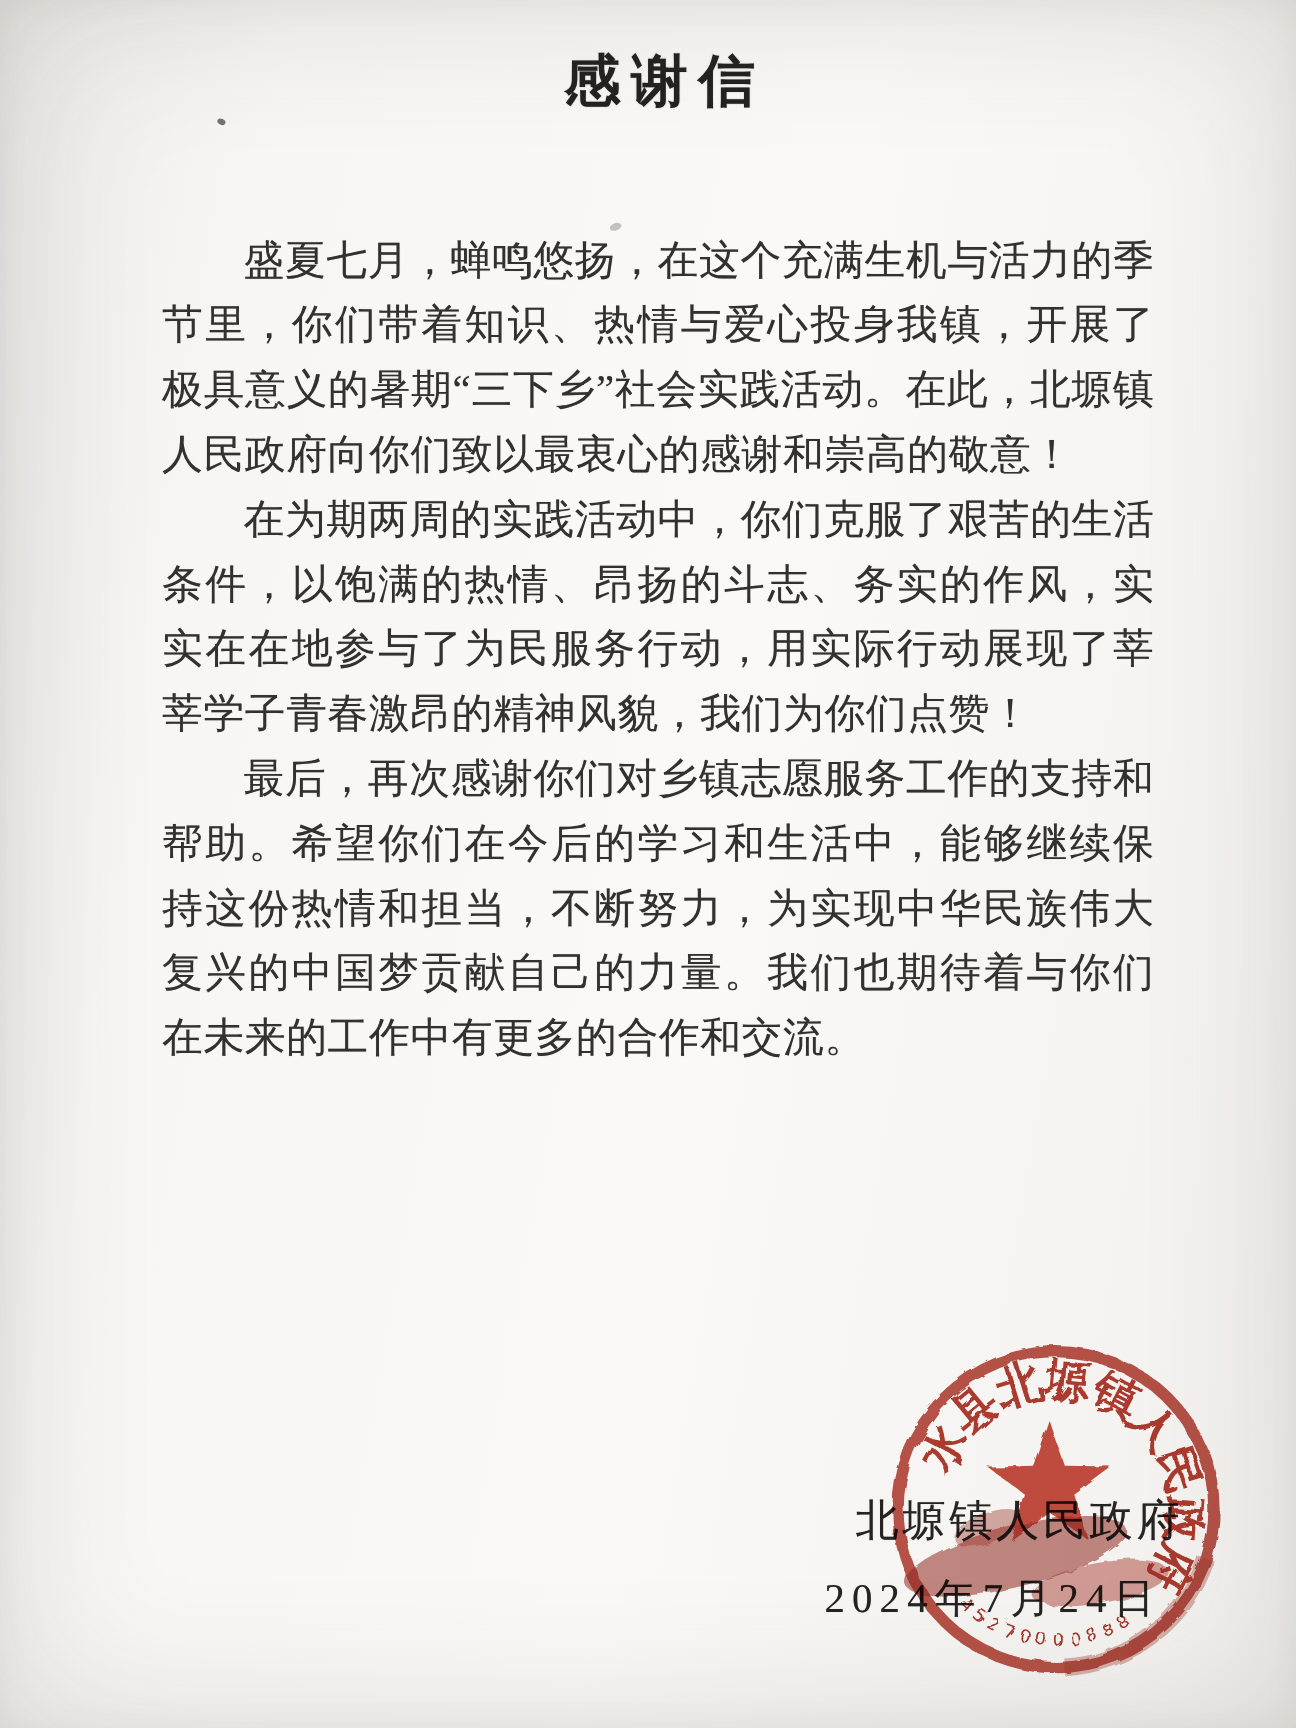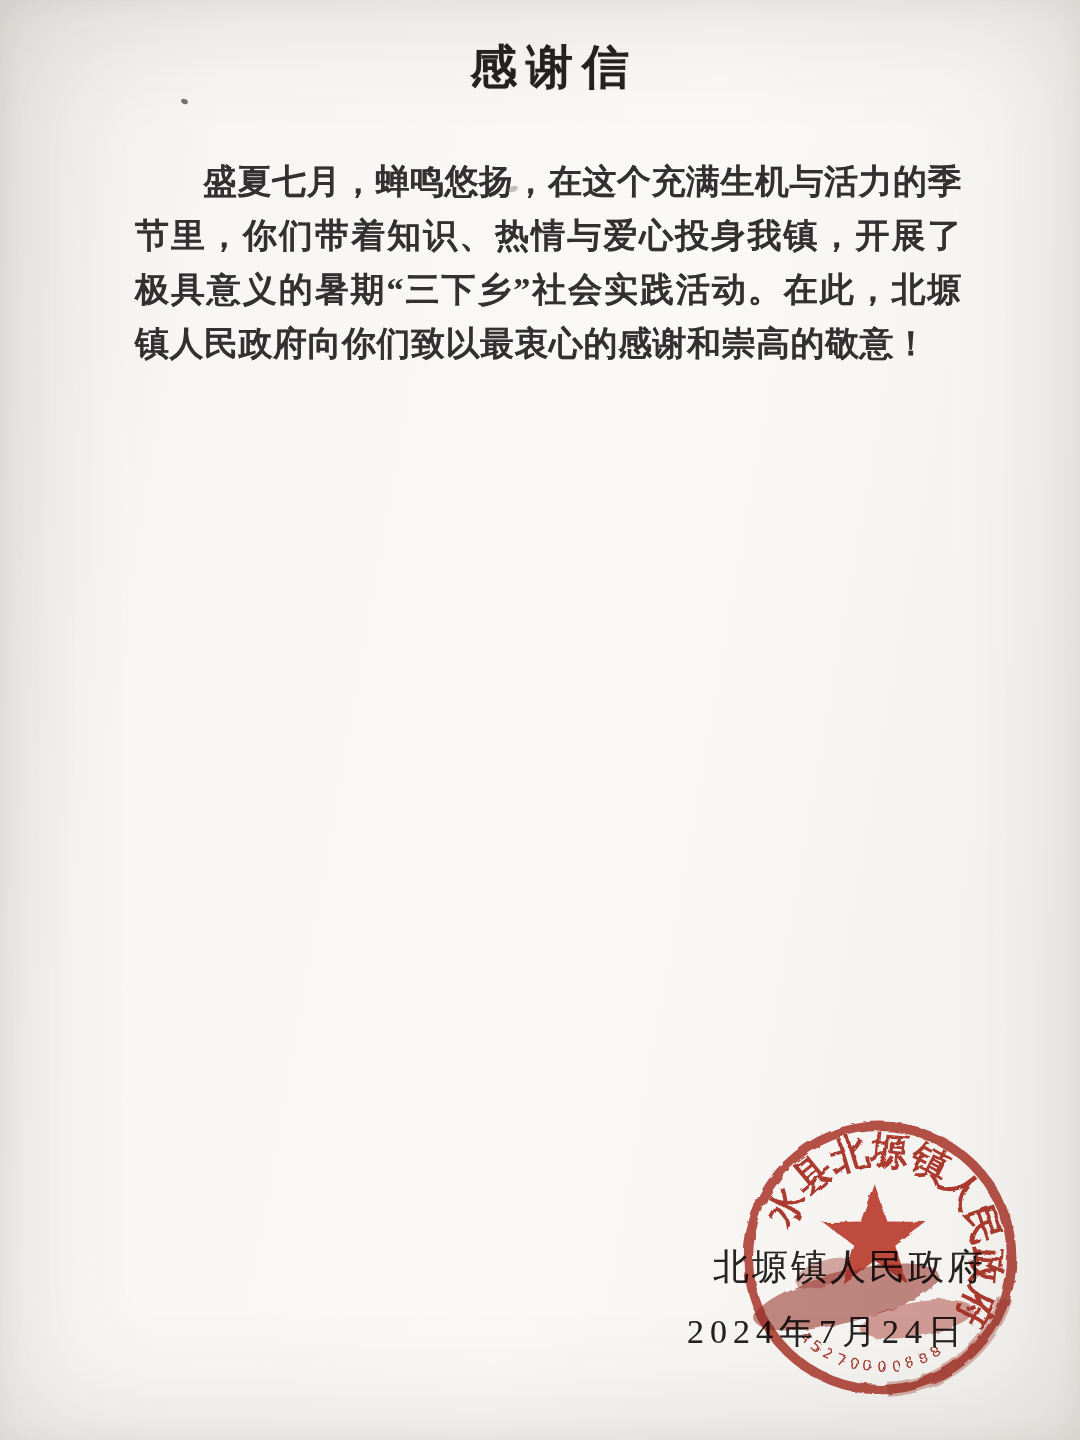--- a/index.html
+++ b/index.html
@@ -16,23 +16,22 @@
     margin: 36px 0 0 0;
     text-align: center;
     transform: translateX(14px);
     font-size: 47px;
     font-weight: 700;
     letter-spacing: 9px;
     color: #242220;
     text-shadow: 0 0 1px rgba(40,38,36,.45);
   }
   .letter-body {
-    margin-top: 56px;
+    margin-top: 92px;
     padding: 0 118px 0 135px;
-    font-weight: bold;
   }
   .letter-body p {
     margin: 0;
     text-indent: 2em;
     text-align: justify;
     font-size: 34px;
     line-height: 54px;
     letter-spacing: 0.5px;
     color: #323030;
     text-shadow: 0 0 0.6px rgba(50,48,46,.4);
@@ -84,20 +83,22 @@
 </style>
 </head>
 <body>
 
 <div class="page">
 
   <h1 class="title">感谢信</h1>
 
   <div class="letter-body">
     <p>盛夏七月，蝉鸣悠扬，在这个充满生机与活力的季节里，你们带着知识、热情与爱心投身我镇，开展了极具意义的暑期“三下乡”社会实践活动。在此，北塬镇人民政府向你们致以最衷心的感谢和崇高的敬意！</p>
+    <p>在为期两周的实践活动中，你们克服了艰苦的生活条件，以饱满的热情、昂扬的斗志、务实的作风，实实在在地参与了为民服务行动，用实际行动展现了莘莘学子青春激昂的精神风貌，我们为你们点赞！</p>
+    <p>最后，再次感谢你们对乡镇志愿服务工作的支持和帮助。希望你们在今后的学习和生活中，能够继续保持这份热情和担当，不断努力，为实现中华民族伟大复兴的中国梦贡献自己的力量。我们也期待着与你们在未来的工作中有更多的合作和交流。</p>
   </div>
 
   <div class="speck speck-1"></div>
   <div class="speck speck-2"></div>
 
   <div class="sign-name">北塬镇人民政府</div>
   <div class="sign-date">2024年7月24日</div>
 
   <svg class="stamp" viewBox="0 0 300 300" aria-hidden="true">
     <defs>

